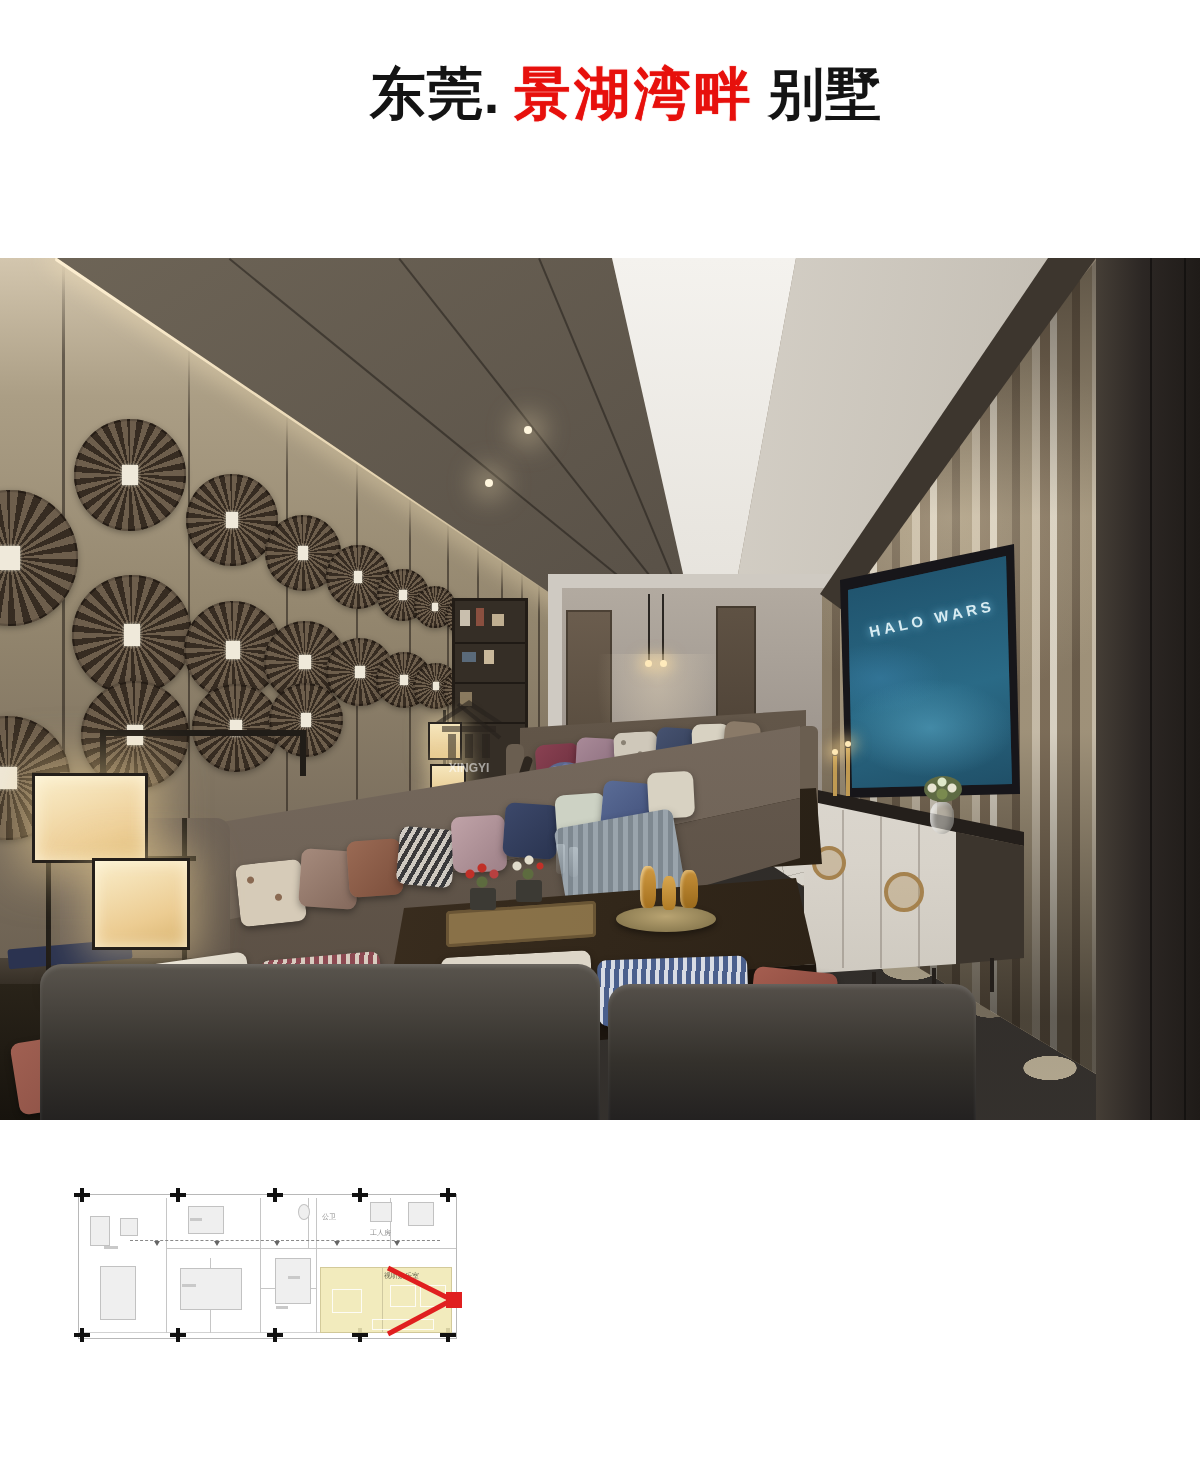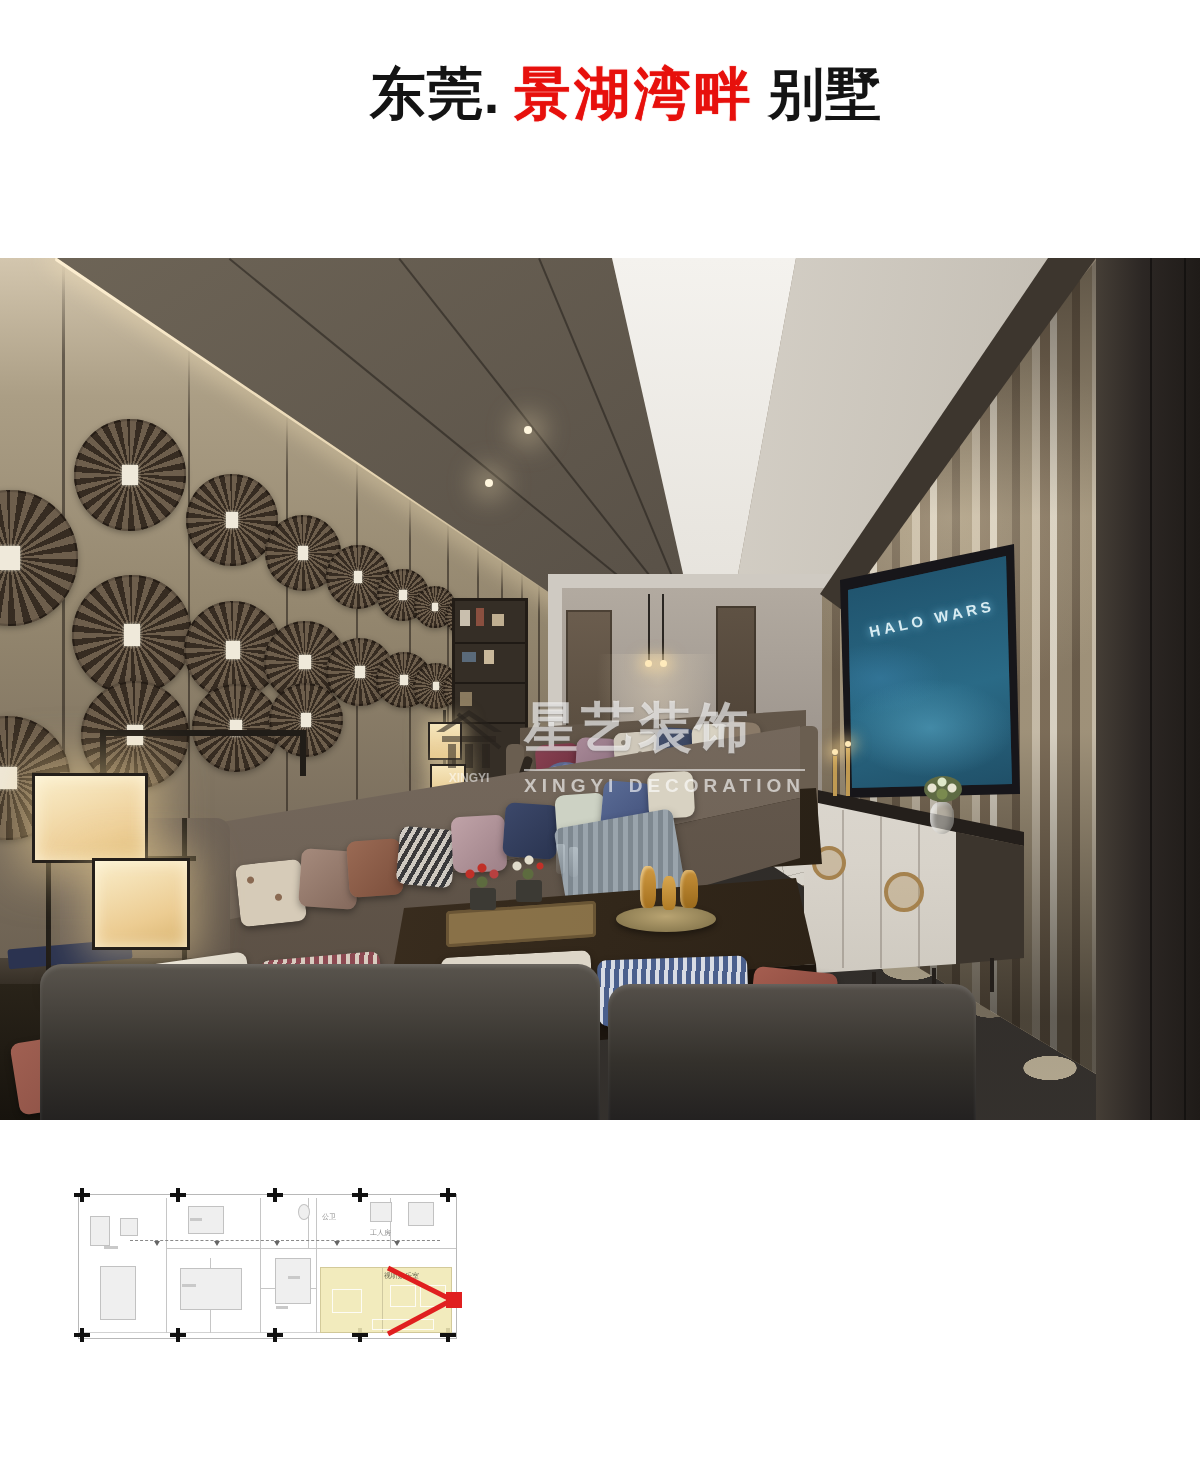--- a/index.html
+++ b/index.html
@@ -280,25 +280,20 @@
     <div class="wm">
       <svg width="82" height="86" viewBox="0 0 82 86">
         <polygon points="8,30 41,8 74,30 66,30 41,14 16,30" fill="rgba(38,33,28,.6)"></polygon>
         <polygon points="14,34 68,34 68,40 14,40" fill="rgba(38,33,28,.55)"></polygon>
         <rect x="20" y="42" width="8" height="24" fill="rgba(38,33,28,.55)"></rect>
         <rect x="37" y="42" width="8" height="24" fill="rgba(38,33,28,.55)"></rect>
         <rect x="54" y="42" width="8" height="24" fill="rgba(38,33,28,.55)"></rect>
         <line x1="30" y1="12" x2="72" y2="46" stroke="rgba(38,33,28,.6)" stroke-width="4"></line>
         <text x="41" y="80" text-anchor="middle" font-size="12" font-weight="bold" fill="rgba(255,255,255,.55)">XINGYI</text>
       </svg>
-      <div>
-        <div class="wm-cn">星艺装饰</div>
-        <div class="wm-line"></div>
-        <div class="wm-en">XINGYI DECORATION</div>
-      </div>
     </div>
   </div>
 
 
   <div id="plan">
 
     <div class="pline" style="left:8px;top:6px;width:378px;height:1px;"></div>
     <div class="pline" style="left:8px;top:150px;width:378px;height:1px;"></div>
     <div class="pline" style="left:8px;top:6px;width:1px;height:145px;"></div>
     <div class="pline" style="left:386px;top:6px;width:1px;height:145px;"></div>

